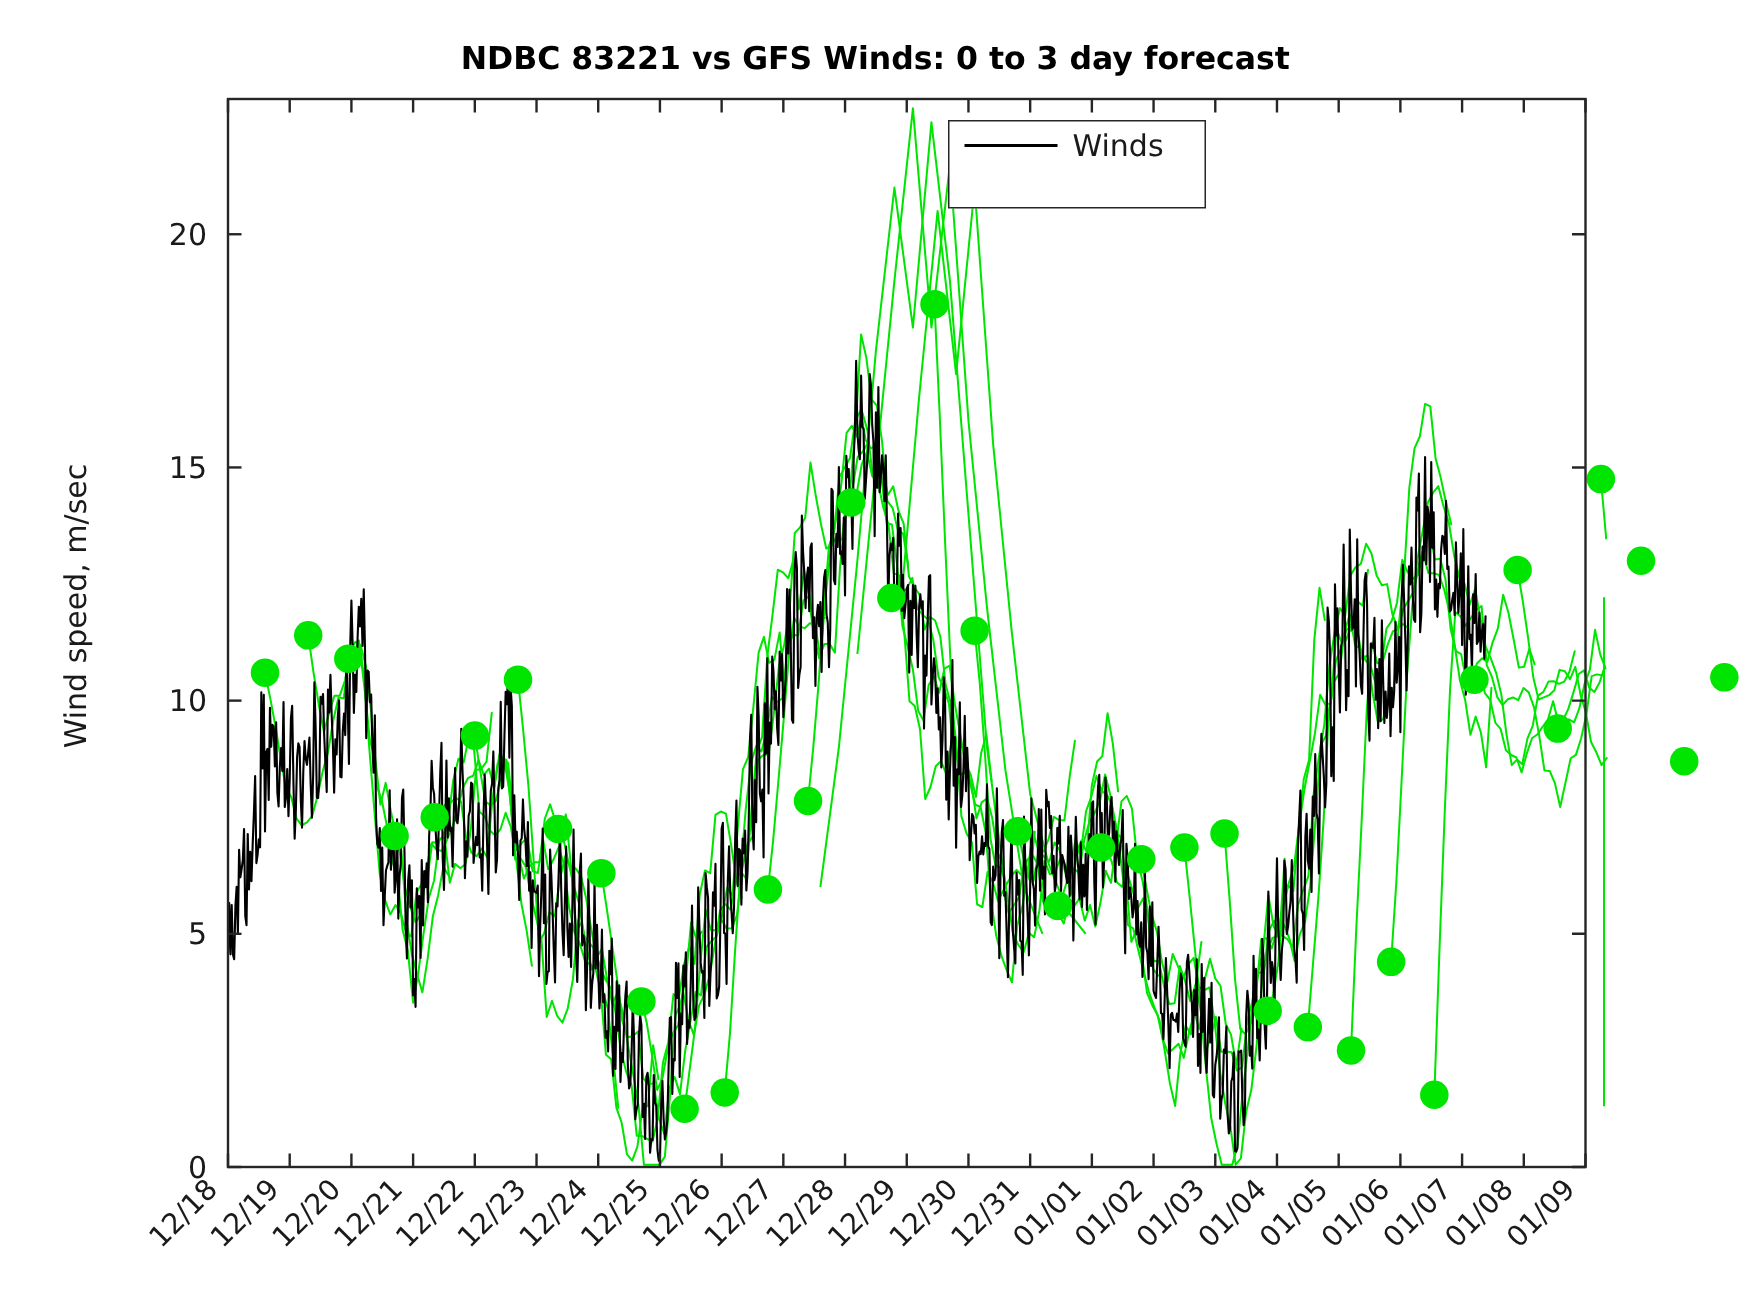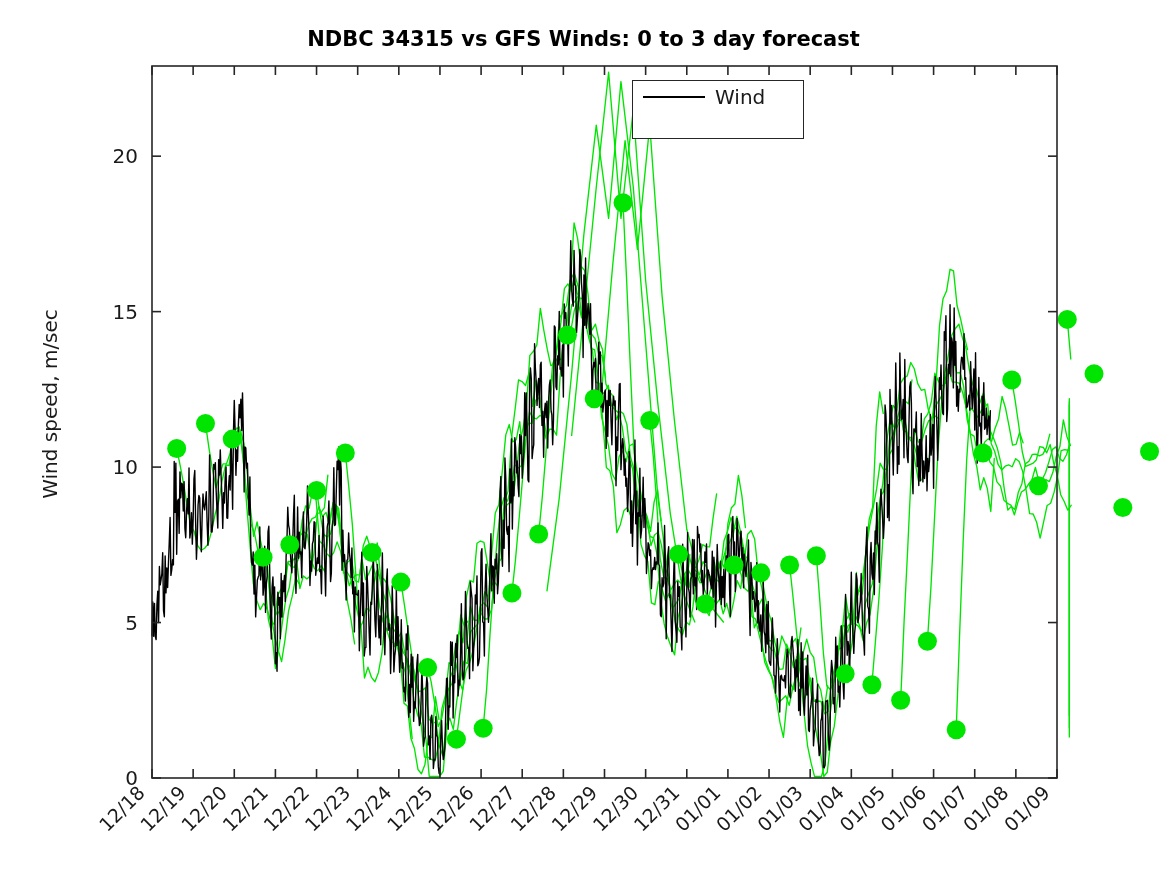--- a/index.html
+++ b/index.html
@@ -25,21 +25,21 @@
   }
   .legrow{position:absolute;left:0;width:172px;height:26px;}
   .legline{position:absolute;left:10px;top:12px;width:62px;height:0;border-top-width:2px;border-top-style:solid;}
   .legtext{position:absolute;left:82px;top:0px;font-size:20px;color:#1a1a1a;line-height:26px;font-family:"DejaVu Sans",sans-serif;white-space:nowrap;}
 </style>
 </head>
 <body>
 
 <div id="root">
 
-  <div id="title">NDBC 34315 vs GFS Winds: 0 to 3 day forecast</div>
+  <div id="title">NDBC 83221 vs GFS Winds: 0 to 3 day forecast</div>
   <div id="ylabel">Wind speed, m/sec</div>
 
   <div id="plotwrap">
     <svg id="chart-svg" width="1167" height="875">
       <g id="g-grid"></g>
       <g id="g-forecast">
           <path d="M176.68,448.43L180.18,465.60L183.68,484.44L187.17,506.09L190.67,525.71L194.16,531.32L197.66,545.70L201.16,550.29L204.65,548.21L208.15,543.84L211.65,530.81L215.14,514.19L218.64,501.57L222.14,480.51L225.63,464.97L229.13,465.53L232.63,438.43L236.12,433.76L239.62,430.26L243.12,459.76L246.61,493.77L250.11,505.20L253.61,536.44L257.10,521.92L260.60,540.93L264.10,557.32L267.59,567.00L271.09,613.94L274.59,636.25L278.08,649.64L281.58,661.60L285.08,639.28L288.57,610.84L292.07,596.92L295.57,577.92L299.06,583.67" fill="none" stroke="#00e500" stroke-width="1.35" stroke-linejoin="round" stroke-linecap="round"></path>
           <path d="M205.48,423.55L208.97,448.14L212.47,469.47L215.97,487.80L219.46,475.26L222.96,463.85L226.46,463.88L229.95,453.84L233.45,433.34L236.95,427.91L240.44,430.27L243.94,444.00L247.44,474.70L250.93,523.63L254.43,533.04L257.93,550.54L261.42,574.62L264.92,582.59L268.42,619.84L271.91,633.90L275.41,668.48L278.91,648.24L282.40,622.12L285.90,598.71L289.40,586.97L292.89,559.80L296.39,558.38L299.89,588.52L303.38,575.91L306.88,578.88L310.38,576.04L313.87,553.01L317.37,513.36L320.86,512.63L324.36,507.81L327.86,475.16" fill="none" stroke="#00e500" stroke-width="1.35" stroke-linejoin="round" stroke-linecap="round"></path>
           <path d="M232.22,439.10L235.71,438.88L239.21,426.94L242.71,450.95L246.20,498.91L249.70,541.59L253.20,582.88L256.69,600.13L260.19,609.65L263.69,603.37L267.18,608.81L270.68,621.36L274.17,624.27L277.67,595.08L281.17,589.13L284.66,587.50L288.16,561.54L291.66,561.60L295.15,557.63L298.65,548.37L302.15,520.32L305.64,505.87L309.14,508.17L312.64,490.64L316.13,500.55L319.63,541.23L323.13,544.23L326.62,553.60L330.12,556.94L333.62,552.84L337.11,541.86L340.61,551.39L344.11,572.81L347.60,602.40L351.10,620.38L354.60,643.83" fill="none" stroke="#00e500" stroke-width="1.35" stroke-linejoin="round" stroke-linecap="round"></path>
           <path d="M263.07,557.25L266.56,568.50L270.06,591.55L273.56,604.97L277.05,614.71L280.55,609.72L284.05,580.69L287.54,562.51L291.04,566.34L294.54,567.39L298.03,559.91L301.53,551.41L305.03,540.01L308.52,525.29L312.02,518.65L315.52,517.13L319.01,506.71L322.51,516.55L326.01,512.35L329.50,525.09L333.00,502.69L336.50,509.12L339.99,529.51L343.49,573.03L346.99,572.13L350.48,577.61L353.98,597.15L357.48,612.10L360.97,626.42L364.47,678.00L367.97,667.18L371.46,677.33L374.96,681.75L378.46,672.45L381.95,652.95L385.45,613.34" fill="none" stroke="#00e500" stroke-width="1.35" stroke-linejoin="round" stroke-linecap="round"></path>
@@ -225,17 +225,17 @@
           <text x="968.7272727272727" y="794" text-anchor="end" class="xtick-label" transform="rotate(-45 968.7272727272727 794)">01/07</text>
           <text x="1009.8636363636364" y="794" text-anchor="end" class="xtick-label" transform="rotate(-45 1009.8636363636364 794)">01/08</text>
           <text x="1051" y="794" text-anchor="end" class="xtick-label" transform="rotate(-45 1051 794)">01/09</text>
         </g>
     </svg>
   </div>
 
   <div id="legendbox">
     <div class="legrow" style="top:3px;">
       <div class="legline" id="leg-line-0" style="border-top-color: rgb(0, 0, 0);"></div>
-      <div class="legtext">Wind</div>
+      <div class="legtext">Winds</div>
     </div>
   </div>
 
 </div>
 
 </body></html>

